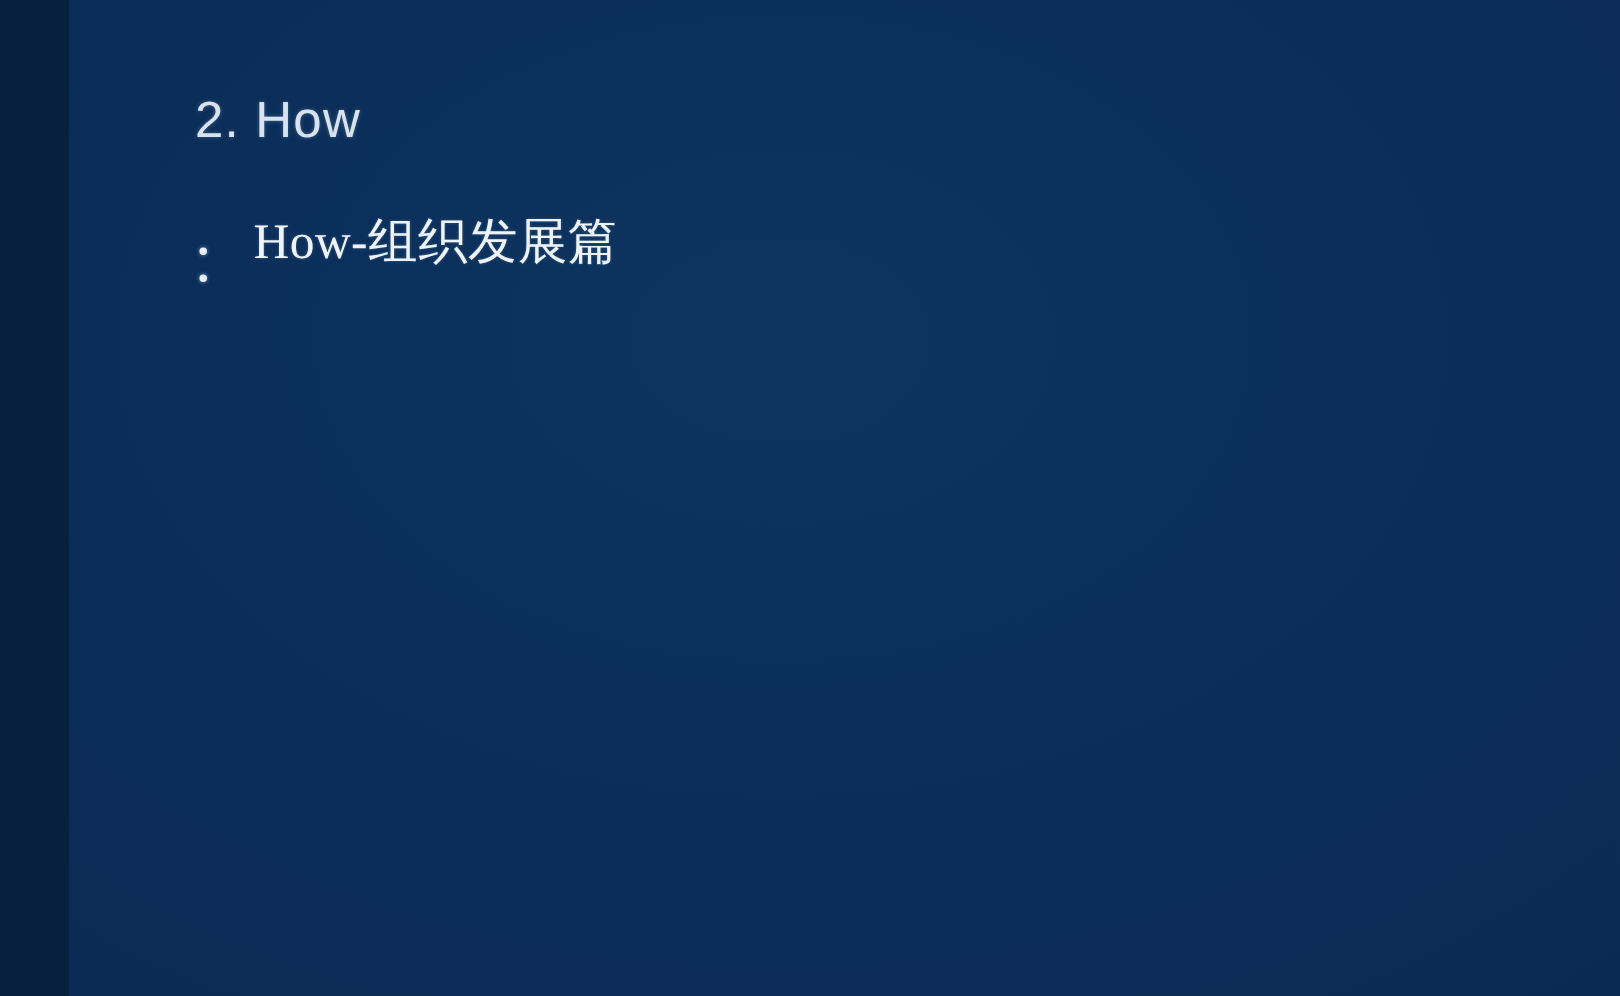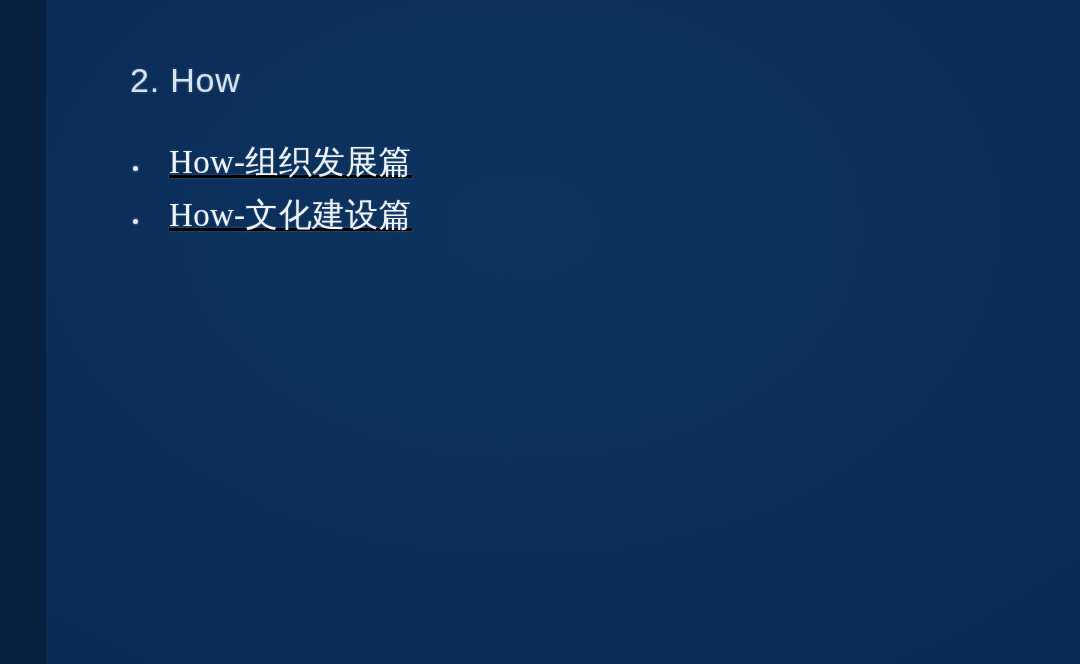--- a/index.html
+++ b/index.html
@@ -51,21 +51,20 @@
     padding: 0;
     list-style: none;
   }
 
   .bullet-item {
     position: relative;
     display: flex;
     align-items: baseline;
     height: 53px;
     padding-left: 0;
-    text-decoration: underline;
   }
 
   .bullet-dot {
     flex: 0 0 auto;
     width: 39px;
     position: relative;
     height: 1px;
   }
 
   .bullet-dot::before {
@@ -111,19 +110,18 @@
 
   <ul class="bullet-list">
 
     <li class="bullet-item">
       <span class="bullet-dot"></span>
       <span class="bullet-text">How-组织发展篇</span>
     </li>
 
     <li class="bullet-item">
       <span class="bullet-dot"></span>
-      <span class="bullet-text">How-文化建设篇</span>
     </li>
 
 
   </ul>
 
 </div>
 
 </body></html>

